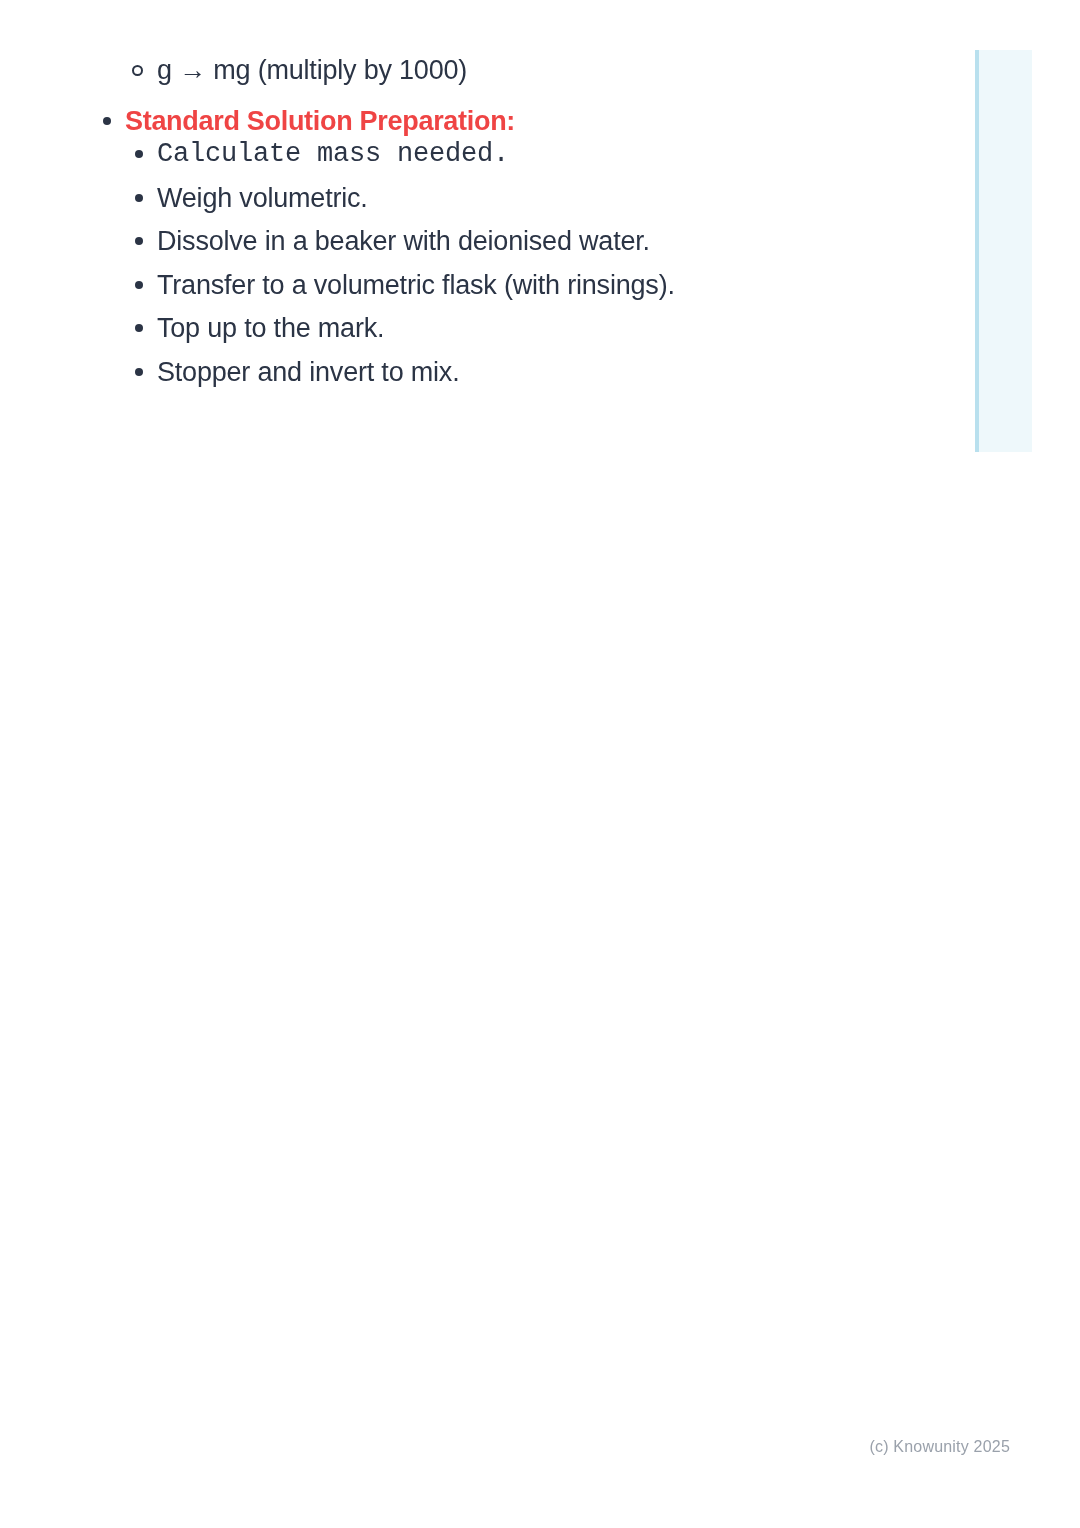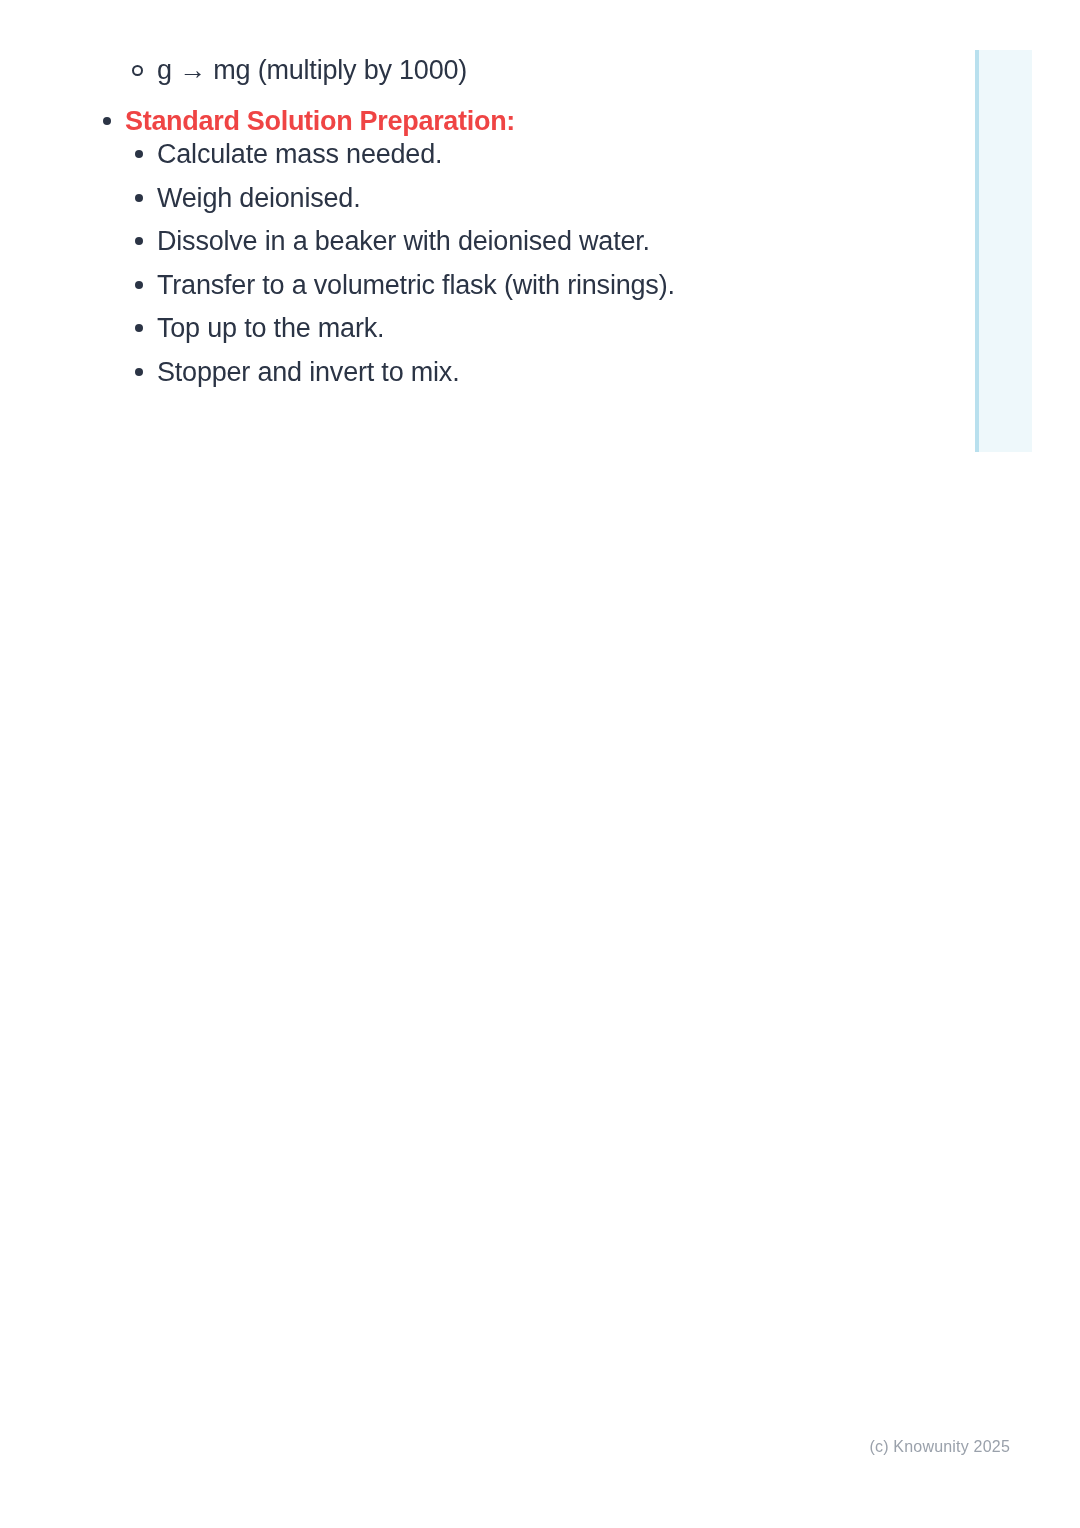--- a/index.html
+++ b/index.html
@@ -71,21 +71,21 @@
     top: 108px;
     font-weight: bold;
     color: #ef4444;
     letter-spacing: -0.3px;
   }
   .row-heading .bullet-dot { left: 103px; }
   .row-heading .txt { left: 125px; }
 
   .row-step .bullet-dot { left: 135px; }
   .row-step .txt { left: 157px; }
-  .row-step-0 { top: 141px; }
+  .row-step-0 { top: 141px; font-family: Liberation Mono, monospace; }
   .row-step-1 { top: 185px; }
   .row-step-2 { top: 228px; text-align: right; }
   .row-step-3 { top: 272px; padding-left: 13px; }
   .row-step-4 { top: 315px; padding-left: 36px; }
   .row-step-5 { top: 359px; }
 
   
   .footer {
     position: absolute;
     top: 1437px;
@@ -113,21 +113,21 @@
     <span class="txt">Standard Solution Preparation:</span>
   </div>
 
   <div class="row row-step row-step-0">
     <span class="bullet-dot"></span>
     <span class="txt">Calculate mass needed.</span>
   </div>
 
   <div class="row row-step row-step-1">
     <span class="bullet-dot"></span>
-    <span class="txt">Weigh deionised.</span>
+    <span class="txt">Weigh volumetric.</span>
   </div>
 
   <div class="row row-step row-step-2">
     <span class="bullet-dot"></span>
     <span class="txt">Dissolve in a beaker with deionised water.</span>
   </div>
 
   <div class="row row-step row-step-3">
     <span class="bullet-dot"></span>
     <span class="txt">Transfer to a volumetric flask (with rinsings).</span>

